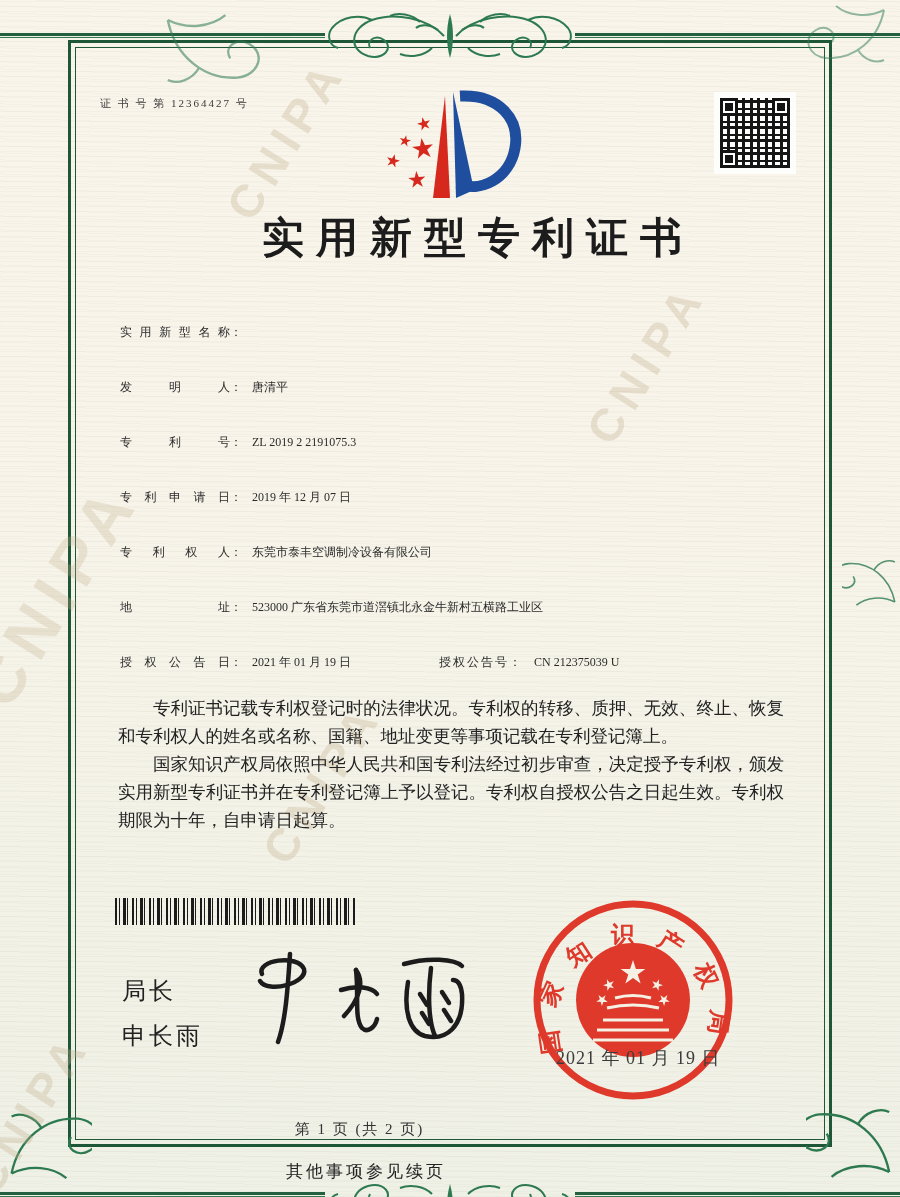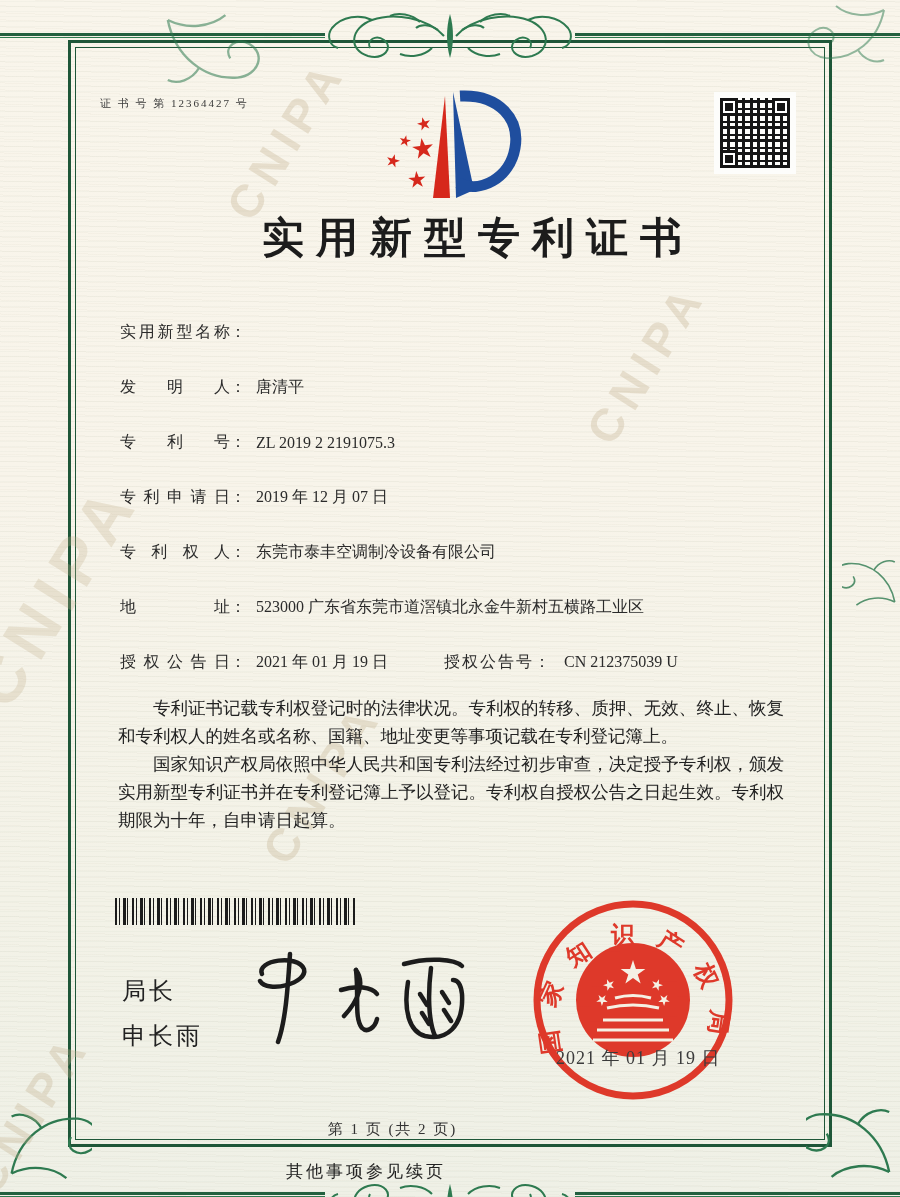--- a/index.html
+++ b/index.html
@@ -28,41 +28,41 @@
   .qr-noise{position:absolute;inset:6px;
     background-image:
       repeating-linear-gradient(0deg,#161616 0 3px,transparent 3px 6px,#161616 6px 8px,transparent 8px 13px),
       repeating-linear-gradient(90deg,#161616 0 3px,transparent 3px 7px,#161616 7px 10px,transparent 10px 15px);}
   .finder{position:absolute;width:18px;height:18px;background:#fff;border:3px solid #141414;box-sizing:border-box;}
   .finder::after{content:'';position:absolute;inset:2px;background:#141414;}
   .title{position:absolute;left:0;width:900px;top:210px;text-align:center;font-size:42px;
     font-weight:bold;letter-spacing:12px;color:#1c1c1c;z-index:2;}
   
   .fields{position:absolute;left:120px;top:305px;width:664px;z-index:2;}
-  .frow{height:55px;display:flex;align-items:center;font-size:16px;color:#2b2b2b;}
+  .frow{height:55px;display:flex;align-items:center;font-size:12px;color:#2b2b2b;}
   .flabel{display:inline-block;width:110px;text-align:justify;text-align-last:justify;}
   .fcolon{margin-right:10px;}
-  .fextra{margin-left:56px;}
+  .fextra{margin-left:88px;}
   .fextra .flabel2{letter-spacing:2px;}
   
   .body-text{position:absolute;left:118px;top:694px;width:666px;z-index:2;
     font-size:17.5px;line-height:28px;text-align:justify;color:#222;}
   .body-text p{margin:0;text-indent:2em;}
   
   .barcode{position:absolute;left:115px;top:898px;width:240px;height:27px;z-index:2;
     background:repeating-linear-gradient(90deg,#1b1b1b 0 2px,transparent 2px 4px,#1b1b1b 4px 5px,
       transparent 5px 8px,#1b1b1b 8px 11px,transparent 11px 12px,#1b1b1b 12px 13px,transparent 13px 17px);}
   .signer{position:absolute;left:122px;top:975px;font-size:24px;color:#222;z-index:2;font-family:Liberation Serif, serif;}
   .signer div{margin-bottom:13px;letter-spacing:3px;}
   .signature{position:absolute;left:238px;top:942px;z-index:3;}
   .seal{position:absolute;left:526px;top:893px;z-index:2;opacity:0.92;}
   .seal-date{position:absolute;left:556px;top:1046px;width:230px;font-size:18px;
     letter-spacing:1px;color:#3b3b3b;z-index:4;}
   .page-info{position:absolute;left:0;width:719px;top:1120px;text-align:center;
-    font-size:15px;letter-spacing:2px;color:#333;z-index:2;padding-left:33px;}
+    font-size:15px;letter-spacing:2px;color:#333;z-index:2;}
   .cont-note{position:absolute;left:0;width:732px;top:1160px;text-align:center;
     font-size:17px;letter-spacing:3px;color:#222;z-index:3;}
   .orn{position:absolute;z-index:1;}
 </style>
 </head>
 <body>
 
 <div class="page">
 
   <svg width="0" height="0" style="position:absolute">

